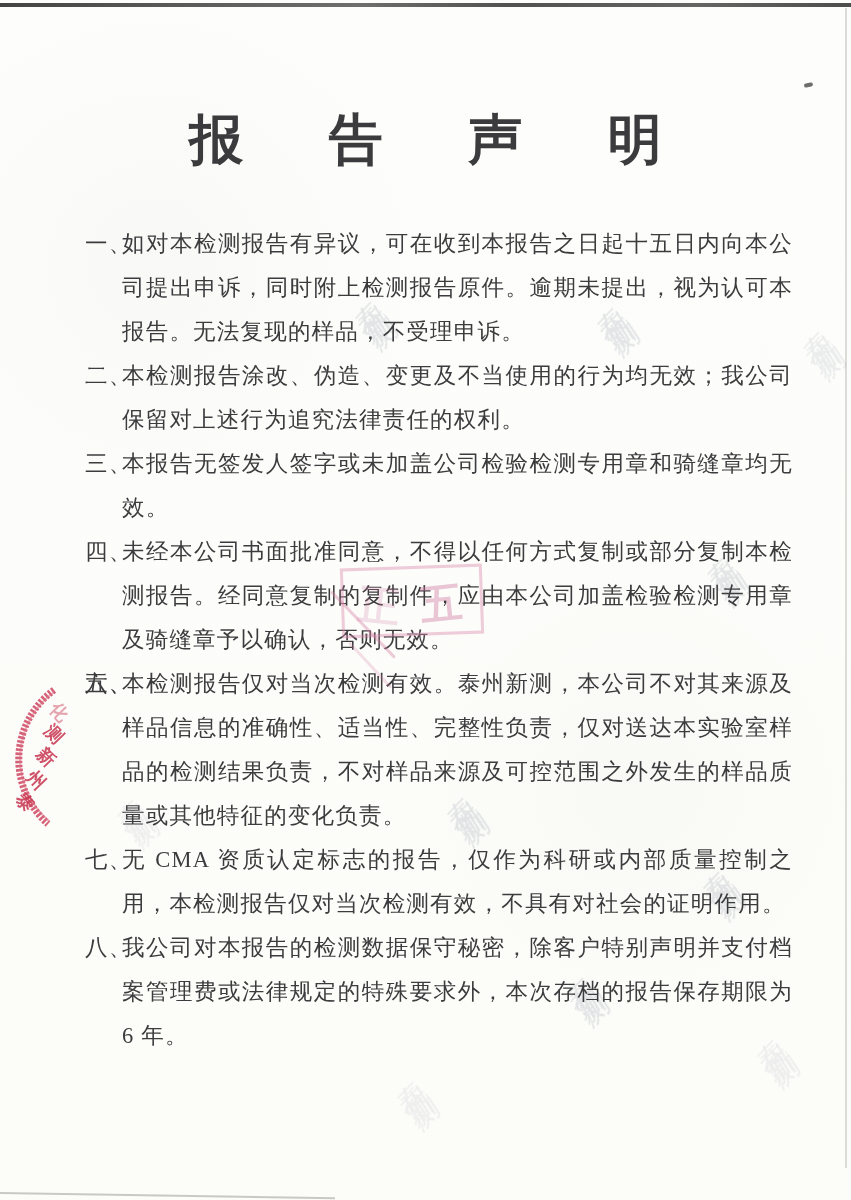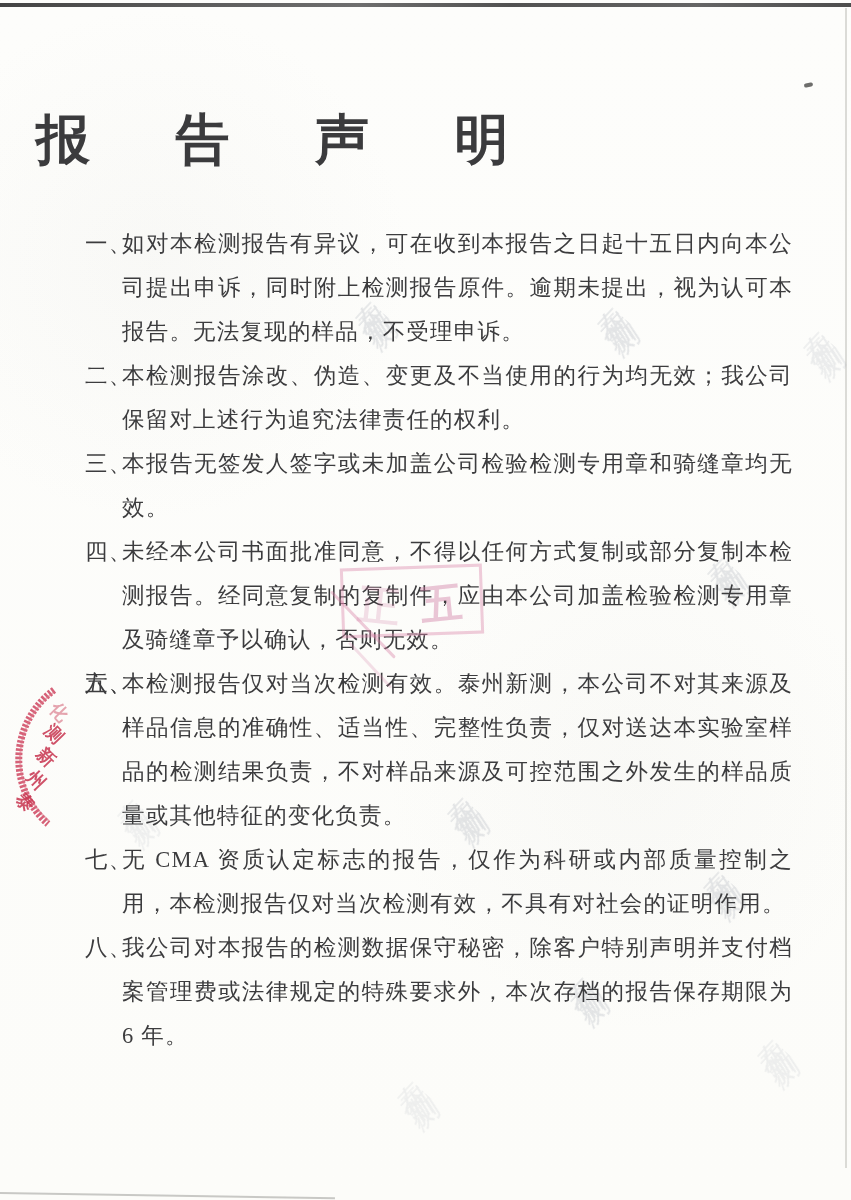--- a/index.html
+++ b/index.html
@@ -29,20 +29,21 @@
     position:absolute;left:0;top:1192px;width:335px;height:2px;
     background:#8a8a86;opacity:.45;transform:rotate(0.9deg);transform-origin:left center;
   }
   .speck{
     position:absolute;left:804px;top:83px;width:9px;height:4px;
     background:#4a4a48;border-radius:2px;transform:rotate(-12deg);opacity:.8;
   }
   
   .title{
     position:absolute;top:104px;left:0;width:851px;
+    text-align:center;
     font-size:54px;font-weight:600;color:#3b3b3d;
     letter-spacing:36px;text-indent:36px;
     white-space:nowrap;
   }
   
   .content{
     position:absolute;top:222px;left:85px;width:708px;
     font-size:22.5px;line-height:44px;color:#3c3c3e;
     letter-spacing:1.2px;
   }

